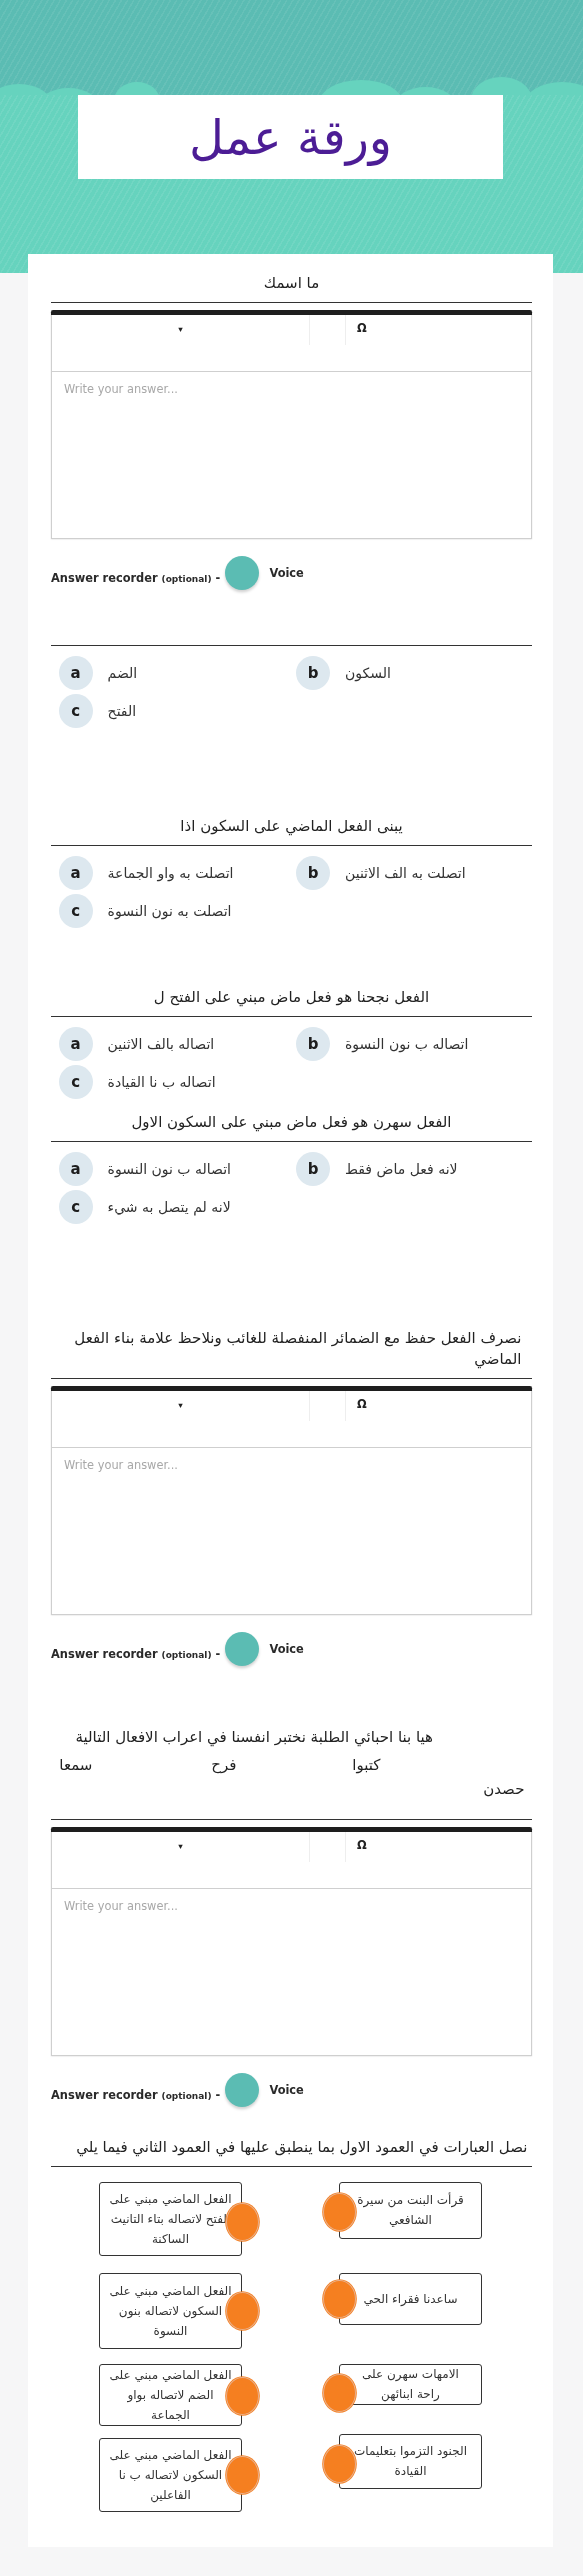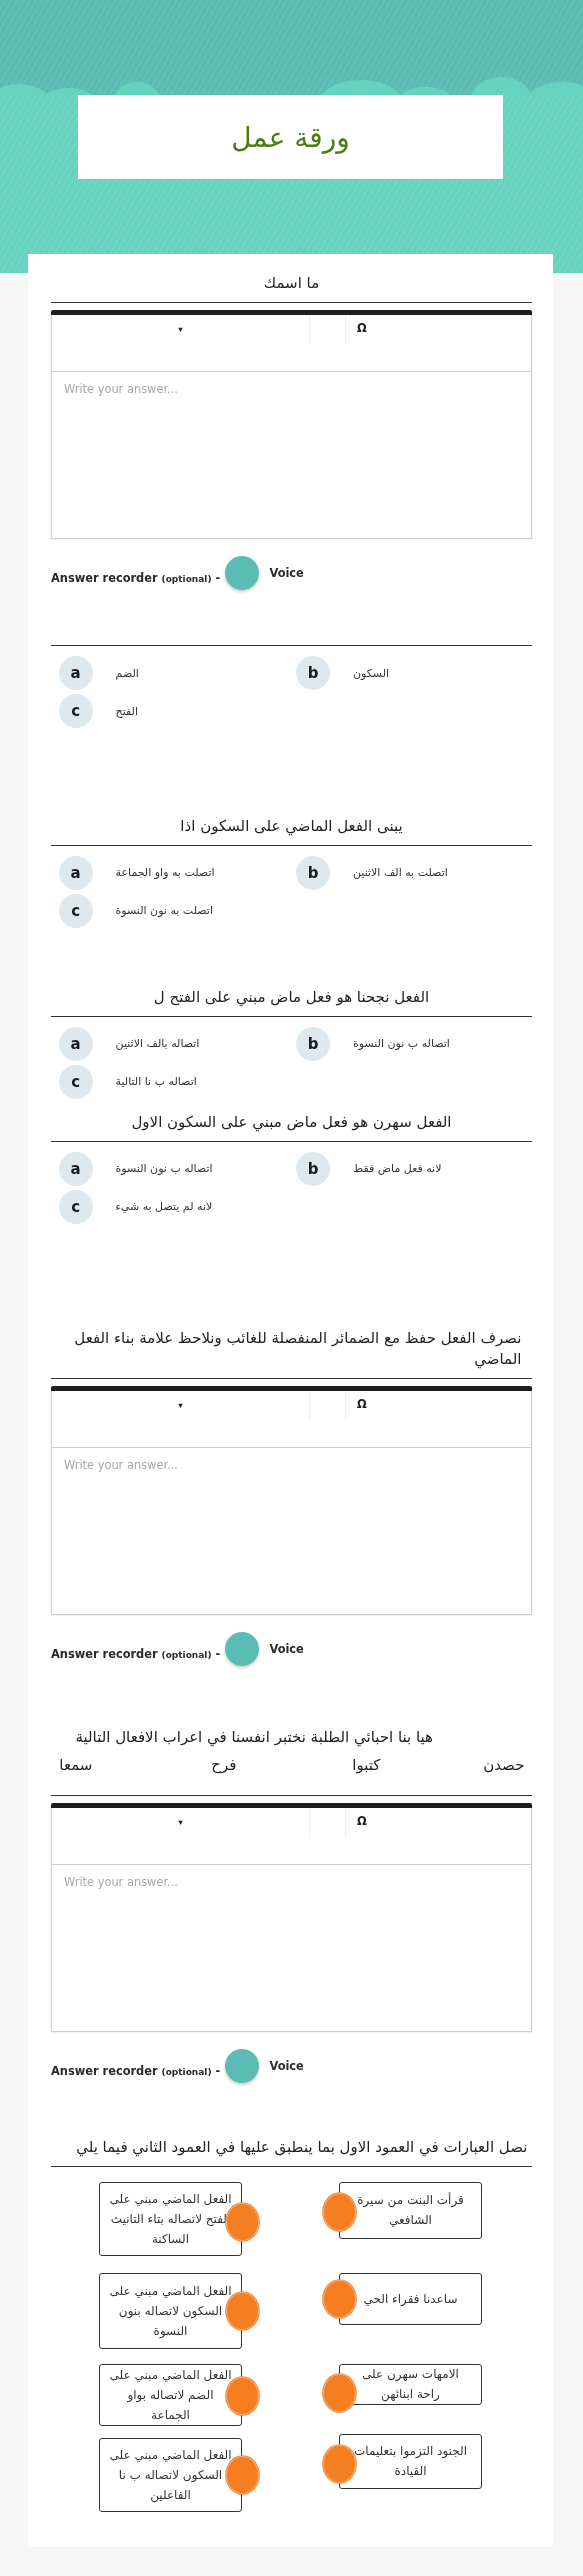--- a/index.html
+++ b/index.html
@@ -16,21 +16,21 @@
     position: absolute; left: 0; top: 95px; width: 583px; height: 178px;
     background: #66d3be;
     background-image: repeating-linear-gradient(-60deg, rgba(255,255,255,0.08) 0 1.5px, transparent 1.5px 5.3px);
   }
   .cloud { position: absolute; background: #66d3be; border-radius: 50%; }
 
   .title-box {
     position: absolute; left: 78px; top: 95px; width: 425px; height: 84px;
     background: #fff; display: flex; align-items: center; justify-content: center;
   }
-  .title-box span { font-family: "DejaVu Sans", sans-serif; font-size: 28px; color: #4d7c0f; direction: rtl; }
+  .title-box span { font-family: "DejaVu Sans", sans-serif; font-size: 48px; color: #4c1d95; direction: rtl; }
 
   .sheet {
     position: absolute; left: 28px; top: 254px; width: 525px; height: 2293px;
     background: #fff;
   }
 
   .q { position: absolute; left: 23px; width: 481px; }
   .q-title {
     direction: rtl; text-align: right; font-family: "DejaVu Sans", sans-serif;
     font-size: 15px; color: #222; padding: 0 6px 7.6px 6px; line-height: 21px;
@@ -49,21 +49,21 @@
 
   .recorder { display: flex; align-items: center; margin-top: 18px; height: 33px; }
   .recorder .lbl { font-family: "DejaVu Sans", sans-serif; font-weight: bold; font-size: 11.4px; color: #2a2a2a; margin-top: 10px; }
   .recorder .opt { font-size: 9px; }
   .recorder .dot { width: 34px; height: 34px; border-radius: 50%; background: #5bbcb3; margin: 0 10.6px 0 4.6px; box-shadow: 0 2.3px 3px rgba(0,0,0,0.18); }
   .recorder .voice { font-family: "DejaVu Sans", sans-serif; font-weight: bold; font-size: 11.4px; color: #2a2a2a; }
 
   .opts { position: relative; height: 84px; margin-top: 10.6px; }
   .opt-item { position: absolute; display: flex; align-items: center; height: 34px; }
   .opt-item .bub { width: 34px; height: 34px; border-radius: 50%; background: #dde8ef; display: flex; align-items: center; justify-content: center; font-family: "DejaVu Sans", sans-serif; font-weight: bold; font-size: 15px; color: #1d1d1d; }
-  .opt-item .txt { margin-left: 23px; font-family: "DejaVu Sans", sans-serif; font-size: 11px; color: #333; direction: rtl; }
+  .opt-item .txt { margin-left: 15px; font-family: "DejaVu Sans", sans-serif; font-size: 14px; color: #333; direction: rtl; }
 
   .match { position: relative; height: 319px; margin-top: 7.6px; }
   .m-card { position: absolute; border: 0.8px solid #333; border-radius: 3px; background: #fff; display: flex; align-items: center; justify-content: center; text-align: center; direction: rtl; font-family: "DejaVu Sans", sans-serif; font-size: 12px; color: #333; line-height: 20px; padding: 3px 9px; }
   .m-dot { position: absolute; width: 33px; height: 38px; border-radius: 50%; background: #f57f20; border: 1.5px solid #e8b08d; box-shadow: 0 0 0 0.8px #f57f20; }
 
   .scroll-strip { position: absolute; left: 553px; top: 273px; width: 30px; height: 2303px; background: #f6f6f7; }
 </style>
 </head>
 <body>
 
@@ -152,21 +152,21 @@
       <div class="opt-item" style="left:7.6px;top:0;">
         <div class="bub">a</div>
         <span class="txt">اتصاله بالف الاثنين</span>
       </div>
       <div class="opt-item" style="left:245px;top:0;">
         <div class="bub">b</div>
         <span class="txt">اتصاله ب نون النسوة</span>
       </div>
       <div class="opt-item" style="left:7.6px;top:38px;">
         <div class="bub">c</div>
-        <span class="txt">اتصاله ب نا التالية</span>
+        <span class="txt">اتصاله ب نا القيادة</span>
       </div>
     </div>
   </div>
 
   <div class="q" style="top:858px;">
     <div class="q-title left">الفعل سهرن هو فعل ماض مبني على السكون الاول</div>
     <div class="q-rule"></div>
     <div class="opts">
       <div class="opt-item" style="left:7.6px;top:0;">
         <div class="bub">a</div>
@@ -202,21 +202,21 @@
     <div class="recorder">
       <span class="lbl"><span>Answer recorder</span> <span class="opt">(optional)</span><span> -</span></span>
       <div class="dot"></div>
       <span class="voice">Voice</span>
     </div>
   </div>
 
   <div class="q" style="top:1473px;">
     <div class="q-title" style="padding-right:99px;">هيا بنا احبائي الطلبة نختبر انفسنا في اعراب الافعال التالية</div>
     <div style="display:flex;direction:rtl;justify-content:flex-start;padding:0 7.6px 21px 7.6px;font-family:'DejaVu Sans',sans-serif;font-size:15px;">
-      <span style="width:144px;">حصدن</span>
+      <span style="width:144px;margin-top:24px;">حصدن</span>
       <span style="width:144px;">كتبوا</span>
       <span style="width:144px;">فرح</span>
       <span>سمعا</span>
     </div>
     <div class="q-rule"></div>
     <div class="editor">
       <div class="bar"></div>
       <div class="toolbar">
         <div class="tb-dd">
             <span>▼</span>

